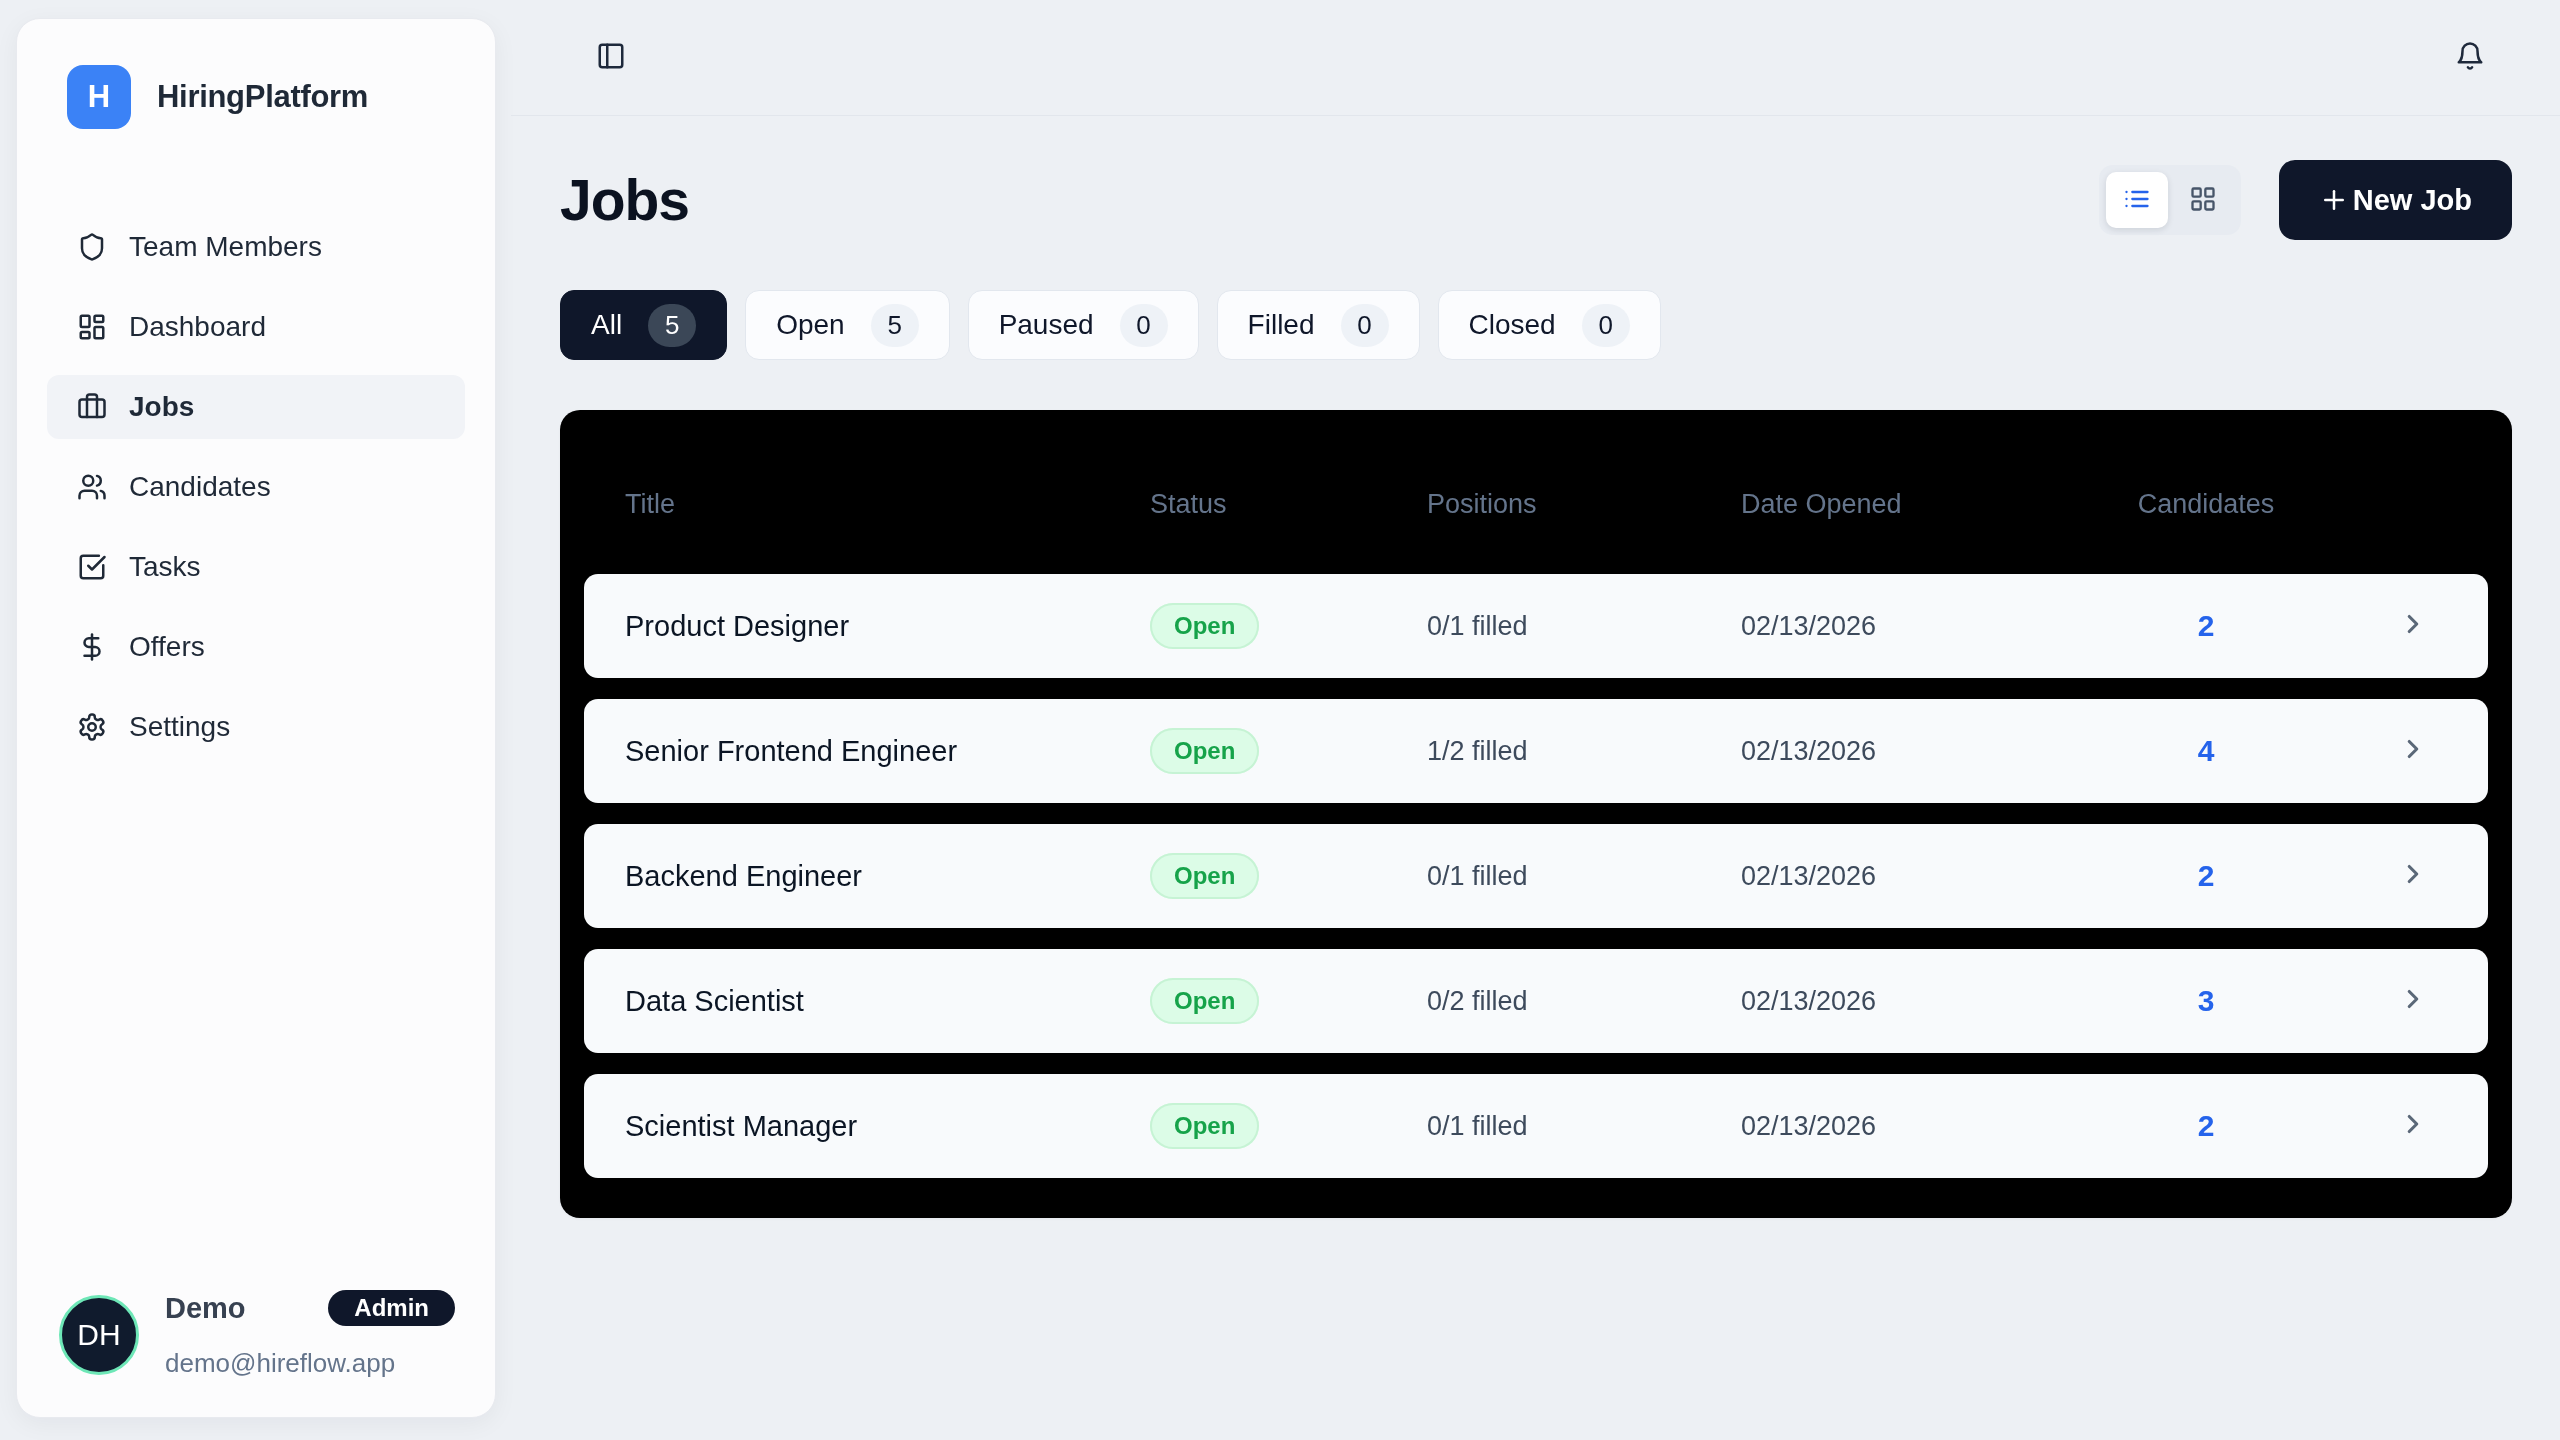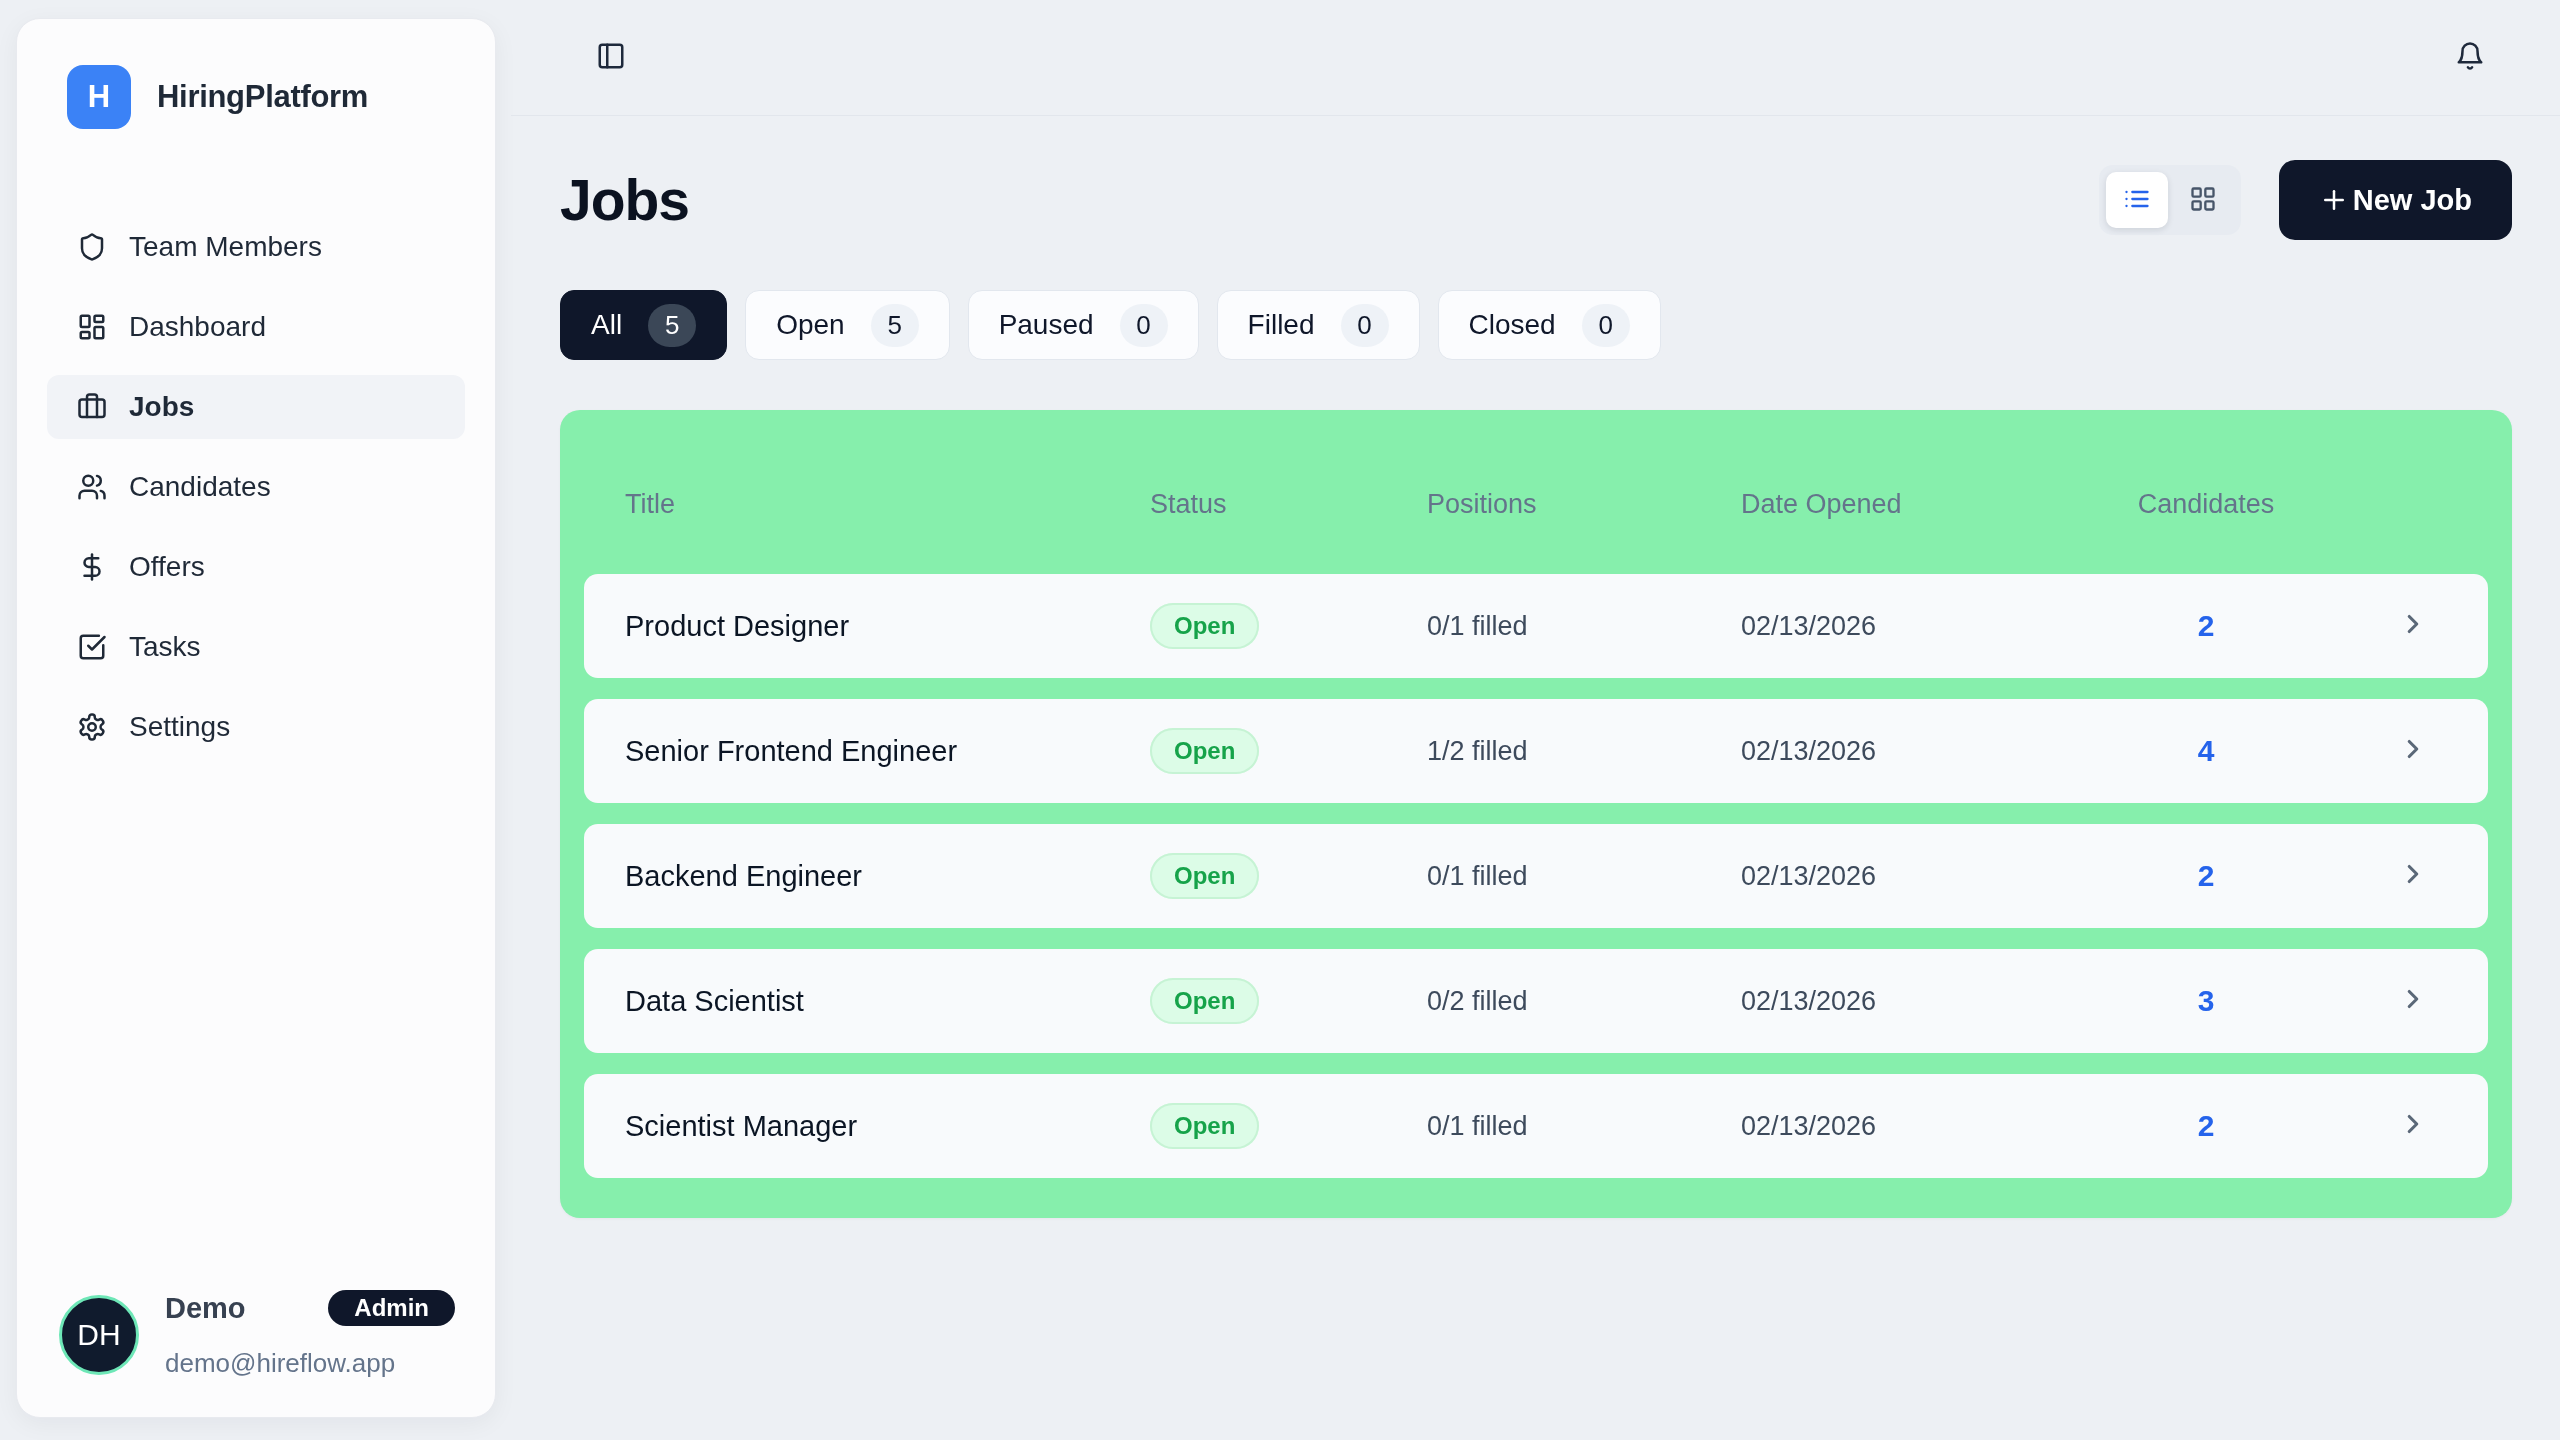--- a/index.html
+++ b/index.html
@@ -95,21 +95,21 @@
     font-size:28px;font-weight:500;color:#0f172a;cursor:pointer;
   }
   .f-count{
     min-width:48px;padding:6px 14px;border-radius:999px;background:#eef2f7;
     font-size:26px;text-align:center;font-weight:500;
   }
   .filter.active{background:var(--navy);border-color:var(--navy);color:#fff;}
   .filter.active .f-count{background:#3b4757;color:#fff;}
 
   .table-card{
-    margin-top:50px;background:#86efac;border-radius:20px;padding:24px 24px 40px;
+    margin-top:50px;background:#000000;border-radius:20px;padding:24px 24px 40px;
     box-shadow:0 1px 3px rgba(15,23,42,.04);
   }
   .thead,.trow{
     display:grid;grid-template-columns:525px 277px 314px 390px 150px 1fr;
     align-items:center;padding:0 60px 0 41px;
   }
   .thead{height:140px;color:#64748b;font-size:27px;font-weight:500;}
   .thead .hc-4{text-align:center;}
   .trow{height:104px;background:#f8fafc;border-radius:14px;margin-bottom:21px;cursor:pointer;}
   .trow:last-child{margin-bottom:0;}
@@ -173,34 +173,34 @@
               <circle cx="9" cy="7" r="4"></circle>
               <path d="M22 21v-2a4 4 0 0 0-3-3.87"></path>
               <path d="M16 3.13a4 4 0 0 1 0 7.75"></path>
             </svg>
           </span>
     <span class="nav-label">Candidates</span>
   </button>
         <button class="nav-item">
     <span class="nav-icon">
             <svg viewBox="0 0 24 24" fill="none" stroke="currentColor" stroke-width="2" stroke-linecap="round" stroke-linejoin="round">
+              <path d="M21 10.5V19a2 2 0 0 1-2 2H5a2 2 0 0 1-2-2V5a2 2 0 0 1 2-2h12.5"></path>
+              <path d="m9 11 3 3L22 4"></path>
+            </svg>
+          </span>
+    <span class="nav-label">Tasks</span>
+  </button>
+        <button class="nav-item">
+    <span class="nav-icon">
+            <svg viewBox="0 0 24 24" fill="none" stroke="currentColor" stroke-width="2" stroke-linecap="round" stroke-linejoin="round">
               <line x1="12" x2="12" y1="2" y2="22"></line>
               <path d="M17 5H9.5a3.5 3.5 0 0 0 0 7h5a3.5 3.5 0 0 1 0 7H6"></path>
             </svg>
           </span>
     <span class="nav-label">Offers</span>
-  </button>
-        <button class="nav-item">
-    <span class="nav-icon">
-            <svg viewBox="0 0 24 24" fill="none" stroke="currentColor" stroke-width="2" stroke-linecap="round" stroke-linejoin="round">
-              <path d="M21 10.5V19a2 2 0 0 1-2 2H5a2 2 0 0 1-2-2V5a2 2 0 0 1 2-2h12.5"></path>
-              <path d="m9 11 3 3L22 4"></path>
-            </svg>
-          </span>
-    <span class="nav-label">Tasks</span>
   </button>
         <button class="nav-item">
     <span class="nav-icon">
             <svg viewBox="0 0 24 24" fill="none" stroke="currentColor" stroke-width="2" stroke-linecap="round" stroke-linejoin="round">
               <path d="M12.22 2h-.44a2 2 0 0 0-2 2v.18a2 2 0 0 1-1 1.73l-.43.25a2 2 0 0 1-2 0l-.15-.08a2 2 0 0 0-2.73.73l-.22.38a2 2 0 0 0 .73 2.73l.15.1a2 2 0 0 1 1 1.72v.51a2 2 0 0 1-1 1.74l-.15.09a2 2 0 0 0-.73 2.73l.22.38a2 2 0 0 0 2.73.73l.15-.08a2 2 0 0 1 2 0l.43.25a2 2 0 0 1 1 1.73V20a2 2 0 0 0 2 2h.44a2 2 0 0 0 2-2v-.18a2 2 0 0 1 1-1.73l.43-.25a2 2 0 0 1 2 0l.15.08a2 2 0 0 0 2.73-.73l.22-.39a2 2 0 0 0-.73-2.73l-.15-.08a2 2 0 0 1-1-1.74v-.5a2 2 0 0 1 1-1.74l.15-.09a2 2 0 0 0 .73-2.73l-.22-.38a2 2 0 0 0-2.73-.73l-.15.08a2 2 0 0 1-2 0l-.43-.25a2 2 0 0 1-1-1.73V4a2 2 0 0 0-2-2z"></path>
               <circle cx="12" cy="12" r="3"></circle>
             </svg>
           </span>
     <span class="nav-label">Settings</span>
   </button>

